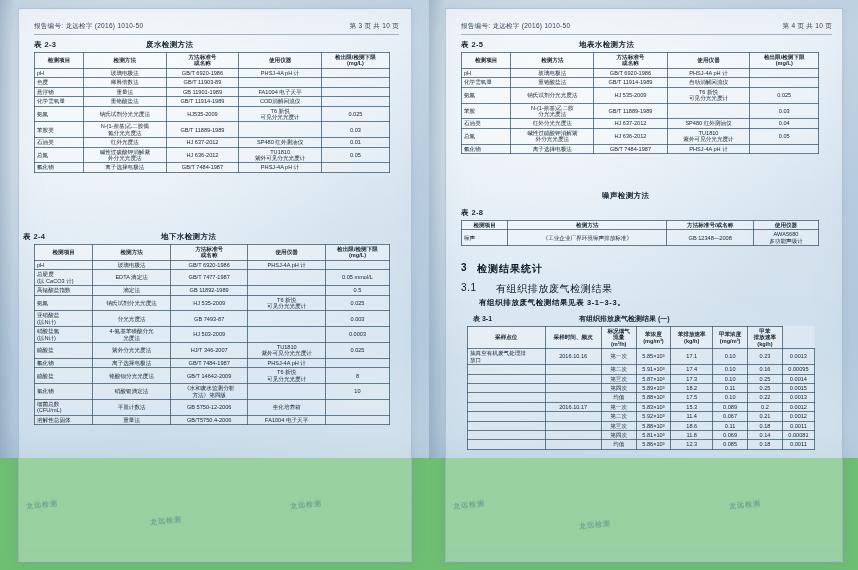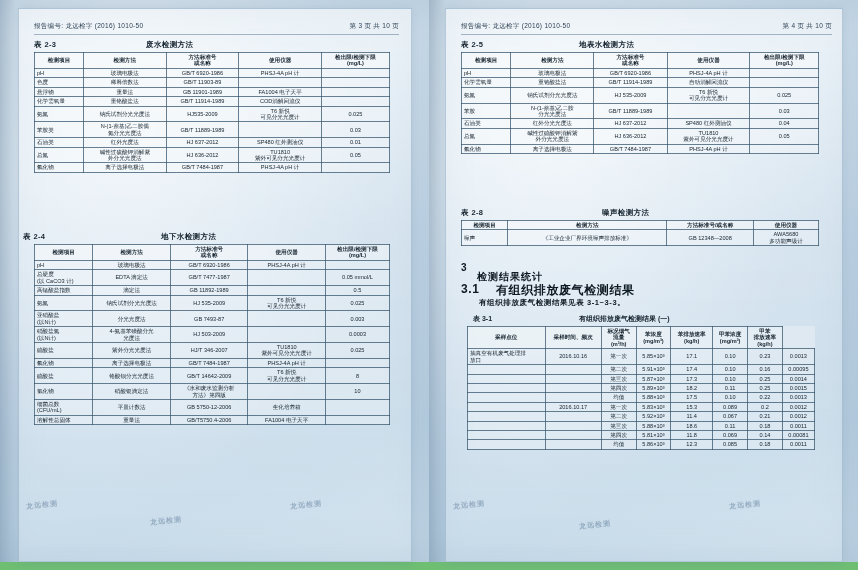--- a/index.html
+++ b/index.html
@@ -2,21 +2,21 @@
 <html><head>
 <meta charset="utf-8">
 <style>
   html,body{margin:0;padding:0;}
   body{
     width:858px;height:570px;overflow:hidden;
     background:#6fbf73;
     font-family:"Liberation Sans", sans-serif;
   }
   .scan{
-    position:absolute;top:0;height:562px;width:429px;
+    position:absolute;top:0;height:458px;width:429px;
     background:
       radial-gradient(ellipse at 30% 20%, rgba(255,255,255,0.55), rgba(255,255,255,0) 60%),
       linear-gradient(160deg,#c9dcea 0%,#d3e3ef 25%,#c4d8e8 55%,#bcd3e4 80%,#c8dcea 100%);
     box-shadow:inset 0 0 40px rgba(120,150,175,0.35);
   }
   .scan.left{left:0;}
   .scan.right{left:429px;}
   .paper{
     position:absolute;
     background:
@@ -46,21 +46,21 @@
     border:0.6px solid rgba(55,85,110,0.75);
     padding:1px 2px;text-align:center;vertical-align:middle;
     line-height:1.15;white-space:nowrap;
   }
   table.doc th{font-weight:bold;background:rgba(255,255,255,0.18);}
   table.doc td.l{text-align:left;}
   .big-title{
     position:absolute;font-size:10px;font-weight:bold;color:#0e1a23;letter-spacing:1px;
   }
   .sub-title{
-    position:absolute;font-size:12px;font-weight:bold;color:#0e1a23;letter-spacing:0.6px;
+    position:absolute;font-size:10px;font-weight:normal;color:#0e1a23;letter-spacing:0.6px;
   }
   .sub-title2{
     position:absolute;font-size:7.5px;color:#0e1a23;letter-spacing:0.6px;
   }
   .tbl-cap2{
     position:absolute;font-size:7px;color:#16242f;font-weight:bold;
   }
   .wm{
     position:absolute;font-size:7px;color:rgba(60,95,130,0.38);
     letter-spacing:1px;transform:rotate(-6deg);pointer-events:none;
@@ -673,21 +673,21 @@
             <div>PHSJ-4A pH 计</div>
           </td>
           <td>
             <div></div>
           </td>
         </tr>
       </tbody>
     </table>
 
   <div class="tbl-cap" style="left:32px;top:208px;">表 2-8</div>
-  <div class="tbl-cap" style="left:160px;top:208px;padding-left:13px;">噪声检测方法</div>
+  <div class="tbl-cap" style="left:160px;top:191px;padding-left:13px;">噪声检测方法</div>
 
   <table class="doc" id="tbl-r1" style="left:32px;top:220px;width:358px;">
       <thead>
         <tr>
           <th>
             <div>检测项目</div>
           </th>
           <th>
             <div>检测方法</div>
           </th>
@@ -712,21 +712,21 @@
           </td>
           <td>
             <div>AWA5680</div>
             <div>多功能声级计</div>
           </td>
         </tr>
       </tbody>
     </table>
 
   <div class="big-title" style="left:32px;top:262px;">3</div>
-  <div class="big-title" style="left:48px;top:262px;margin-top:8px;">检测结果统计</div>
+  <div class="big-title" style="left:48px;top:262px;">检测结果统计</div>
 
   <div class="sub-title" style="left:32px;top:282px;">3.1</div>
   <div class="sub-title" style="left:52px;top:282px;margin-left:15px;">有组织排放废气检测结果</div>
 
   <div class="sub-title2" style="left:50px;top:298px;font-weight:bold;">有组织排放废气检测结果见表 3-1~3-3。</div>
 
   <div class="tbl-cap2" style="left:44px;top:314px;">表 3-1</div>
   <div class="tbl-cap2" style="left:150px;top:314px;">有组织排放废气检测结果 (一)</div>
 
   <table class="doc" id="tbl-res" style="left:38px;top:326px;width:348px;">

